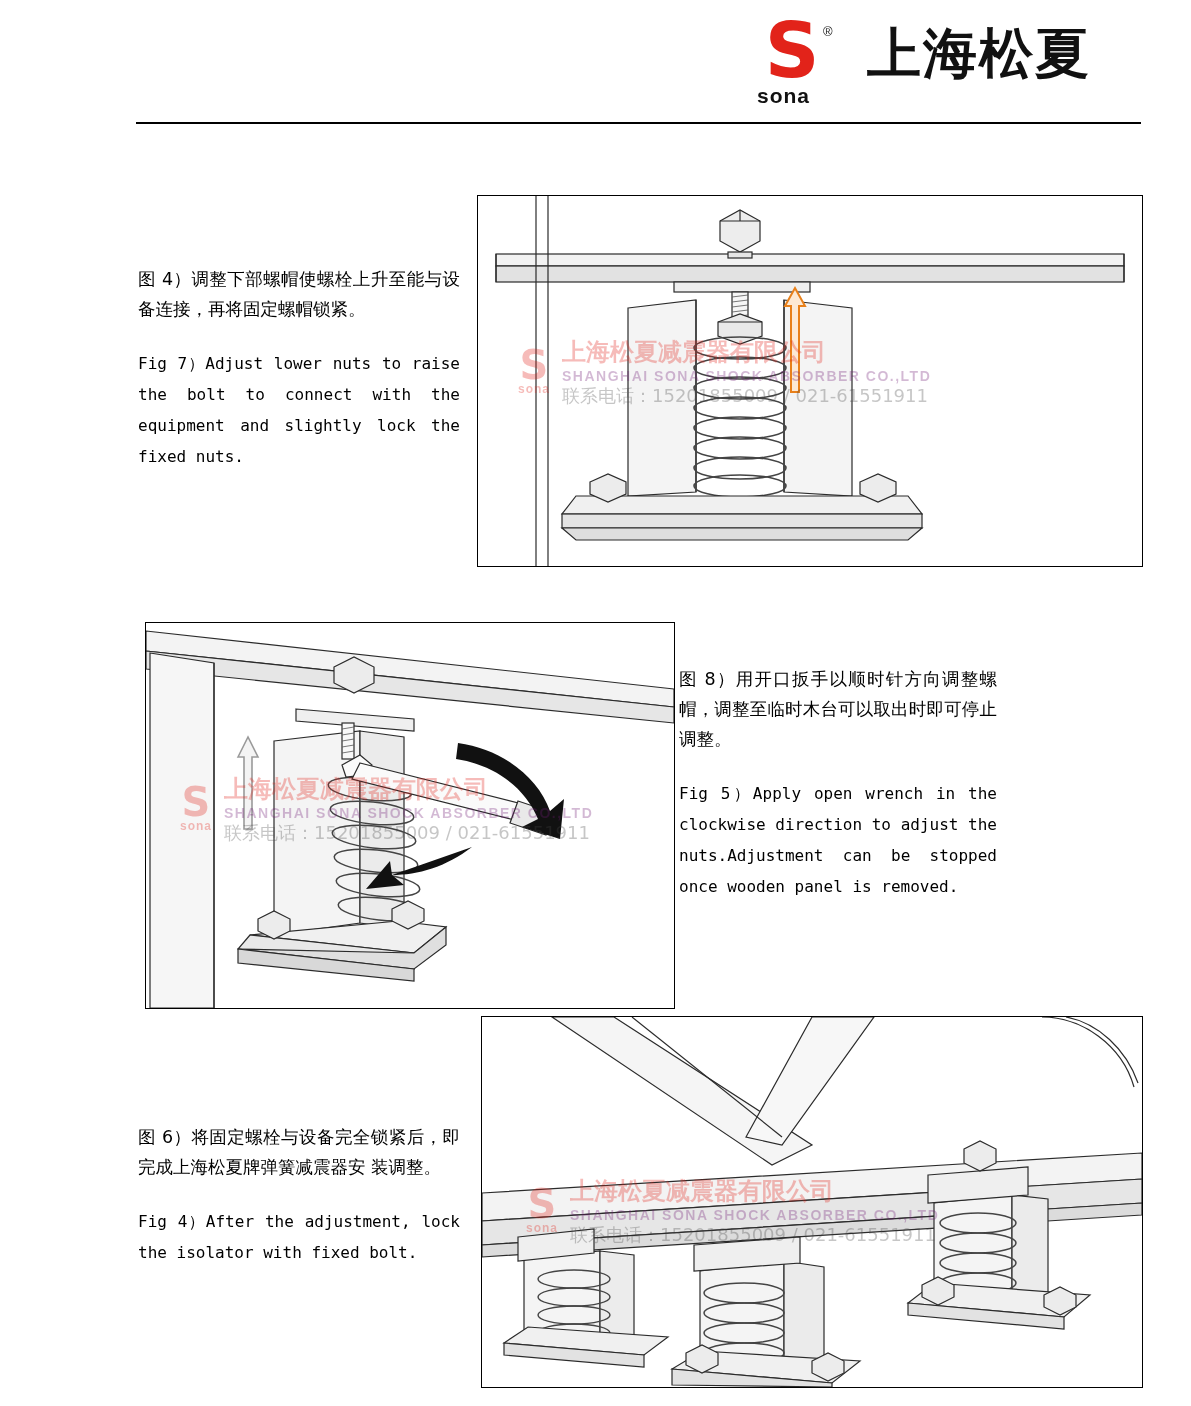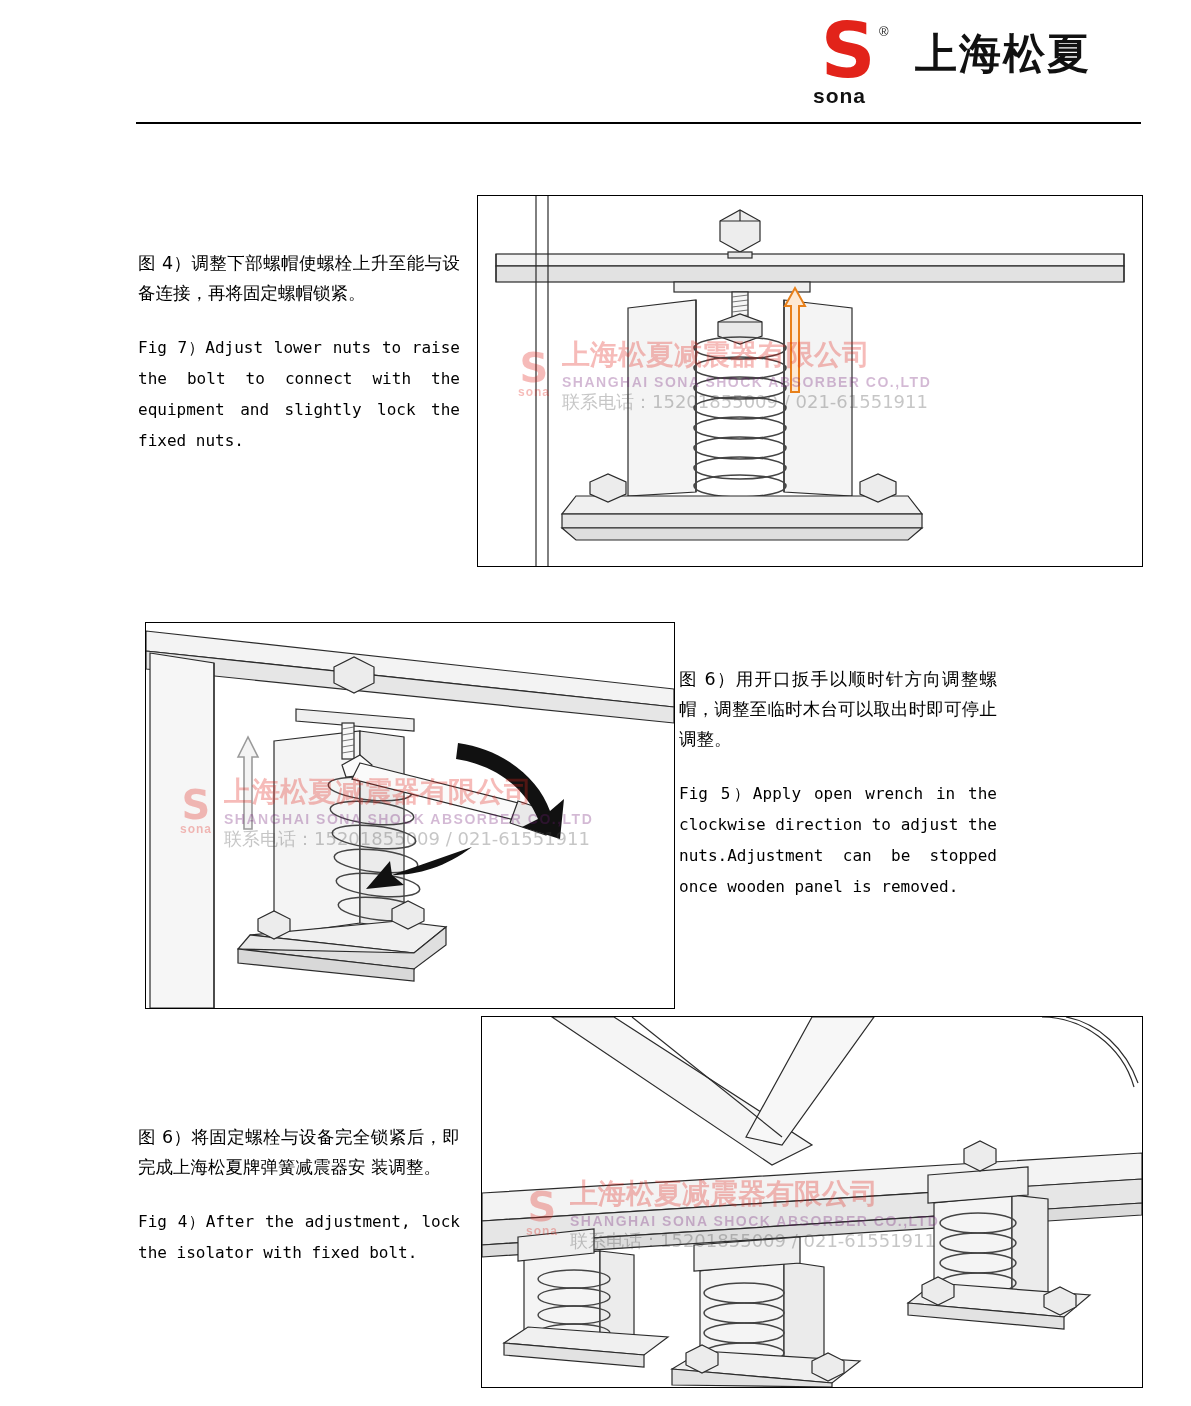--- a/index.html
+++ b/index.html
@@ -57,24 +57,24 @@
     left: 6px; top: 66px;
     font-family: "Liberation Sans", sans-serif;
     font-weight: bold;
     font-size: 21px;
     color: #111;
     letter-spacing: 1px;
   }
   .logo-cn {
     font-family: "DejaVu Sans", sans-serif;
     font-weight: bold;
-    font-size: 42px;
+    font-size: 54px;
     line-height: 72px;
     color: #111;
-    margin-left: 12px;
+    margin-left: 20px;
     letter-spacing: 2px;
   }
   .header-rule {
     position: absolute;
     left: 136px;
     right: 50px;
     top: 122px;
     border-top: 2px solid #000;
   }
 
@@ -123,41 +123,41 @@
     font-family: "Liberation Sans", sans-serif;
     font-weight: bold;
     font-size: 12px;
     color: #e2231a;
     text-align: center;
     letter-spacing: 1px;
   }
   .wm-cn {
     font-family: Liberation Sans, sans-serif;
     font-weight: bold;
-    font-size: 28px;
+    font-size: 24px;
     color: #e2231a;
     white-space: nowrap;
   }
   .wm-en {
     font-family: "Liberation Sans", sans-serif;
     font-weight: bold;
     font-size: 14px;
     color: #701a75;
     letter-spacing: 1.5px;
     white-space: nowrap;
   }
   .wm-tel {
     font-family: "DejaVu Sans", sans-serif;
     font-size: 18px;
     color: #444;
     white-space: nowrap;
   }
 
   
-  #block4 { position: absolute; left: 138px; top: 248px; width: 322px; }
+  #block4 { position: absolute; left: 138px; top: 264px; width: 322px; }
   #fig4  { left: 477px; top: 195px; width: 666px; height: 372px; }
 
   #fig5  { left: 145px; top: 622px; width: 530px; height: 387px; }
   #block5 { position: absolute; left: 679px; top: 664px; width: 318px; }
 
   #block6 { position: absolute; left: 138px; top: 1122px; width: 322px; }
   #fig6  { left: 481px; top: 1016px; width: 662px; height: 372px; }
 </style>
 </head>
 <body>
@@ -316,21 +316,21 @@
     </div>
     <div>
       <div class="wm-cn">上海松夏减震器有限公司</div>
       <div class="wm-en">SHANGHAI  SONA  SHOCK  ABSORBER  CO.,LTD</div>
       <div class="wm-tel">联系电话：15201855009 / 021-61551911</div>
     </div>
   </div>
 </div>
 
 <div id="block5">
-  <div class="cn-text">图 6）用开口扳手以顺时针方向调整螺帽，调整至临时木台可以取出时即可停止调整。</div>
+  <div class="cn-text">图 8）用开口扳手以顺时针方向调整螺帽，调整至临时木台可以取出时即可停止调整。</div>
   <div class="gap"></div>
   <div class="en-text">Fig 5）Apply open wrench in the clockwise direction to adjust the nuts.Adjustment can be stopped once wooden panel is removed.</div>
 </div>
 
 <div id="block6">
   <div class="cn-text">图 6）将固定螺栓与设备完全锁紧后，即完成上海松夏牌弹簧减震器安 装调整。</div>
   <div class="gap"></div>
   <div class="en-text">Fig 4）After the adjustment, lock the isolator with fixed bolt.</div>
 </div>
 

